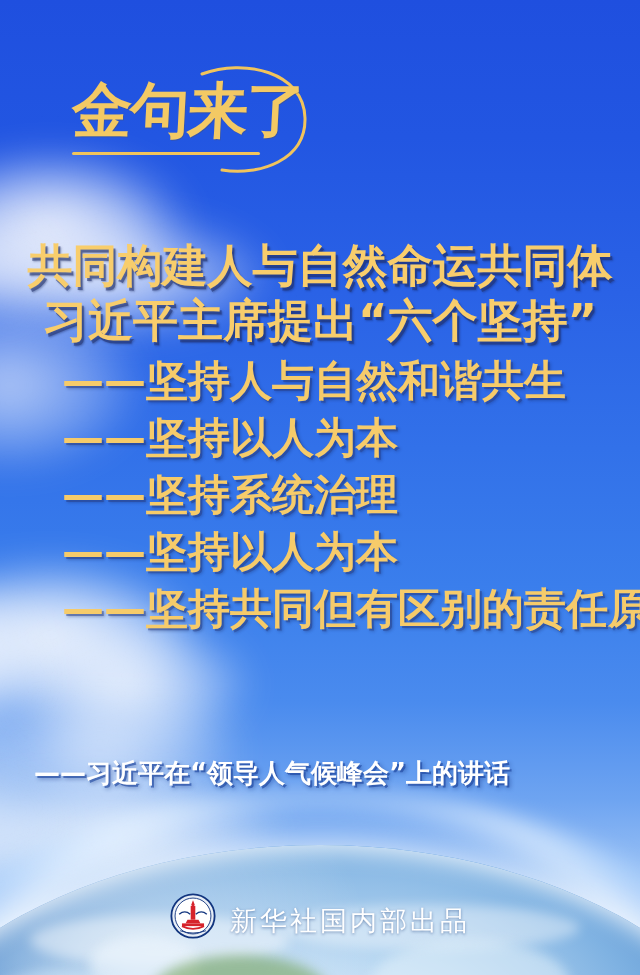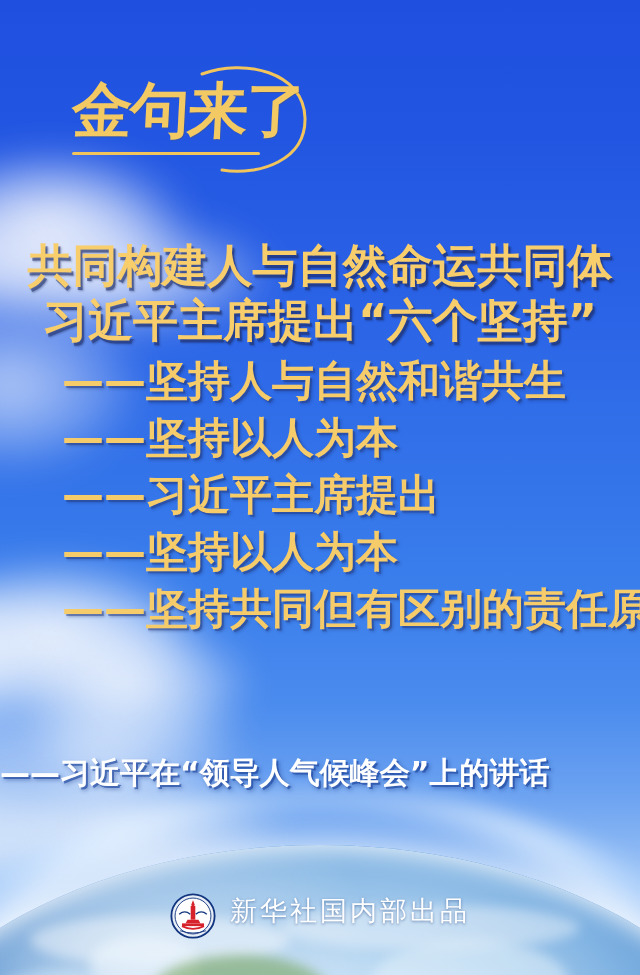--- a/index.html
+++ b/index.html
@@ -188,38 +188,38 @@
   }
 
   
   .attribution {
     position: absolute;
     left: 0;
     top: 752px;
     width: 544px;
     text-align: center;
     font-family: "DejaVu Sans", "Liberation Sans", sans-serif;
-    font-size: 30px;
+    font-size: 26px;
     font-weight: 700;
     line-height: 42px;
     color: #ffffff;
     white-space: nowrap;
     text-shadow:
        2px 2px 0 rgba(30,70,160,.65),
        3px 3px 4px rgba(20,50,130,.45);
   }
 
   
   .footer {
     position: absolute;
     left: 0;
     top: 893px;
     width: 640px;
     display: flex;
-    align-items: flex-start;
+    align-items: flex-end;
     justify-content: center;
     gap: 14px;
   }
   .xinhua-emblem { width: 46px; height: 46px; flex: 0 0 auto; }
   .footer-text {
     font-family: "DejaVu Sans", "Liberation Sans", sans-serif;
     font-size: 27px;
     font-weight: 400;
     color: #ffffff;
     letter-spacing: 3px;
@@ -268,21 +268,21 @@
   </div>
 
   <div class="headline">
     <div class="headline-line">共同构建人与自然命运共同体</div>
     <div class="headline-line">习近平主席提出“六个坚持”</div>
   </div>
 
   <div class="points">
     <div class="point-line">——坚持人与自然和谐共生</div>
     <div class="point-line">——坚持以人为本</div>
-    <div class="point-line">——习近平主席提出</div>
+    <div class="point-line">——坚持系统治理</div>
     <div class="point-line">——坚持以人为本</div>
     <div class="point-line">——坚持共同但有区别的责任原则</div>
   </div>
 
   <div class="attribution">——习近平在“领导人气候峰会”上的讲话</div>
 
   <div class="footer">
     <svg class="xinhua-emblem" viewBox="0 0 100 100">
       <circle cx="50" cy="50" r="47" fill="#e8eef6" stroke="#12357f" stroke-width="4"></circle>
       <circle cx="50" cy="50" r="39" fill="#ffffff" stroke="#12357f" stroke-width="2"></circle>

